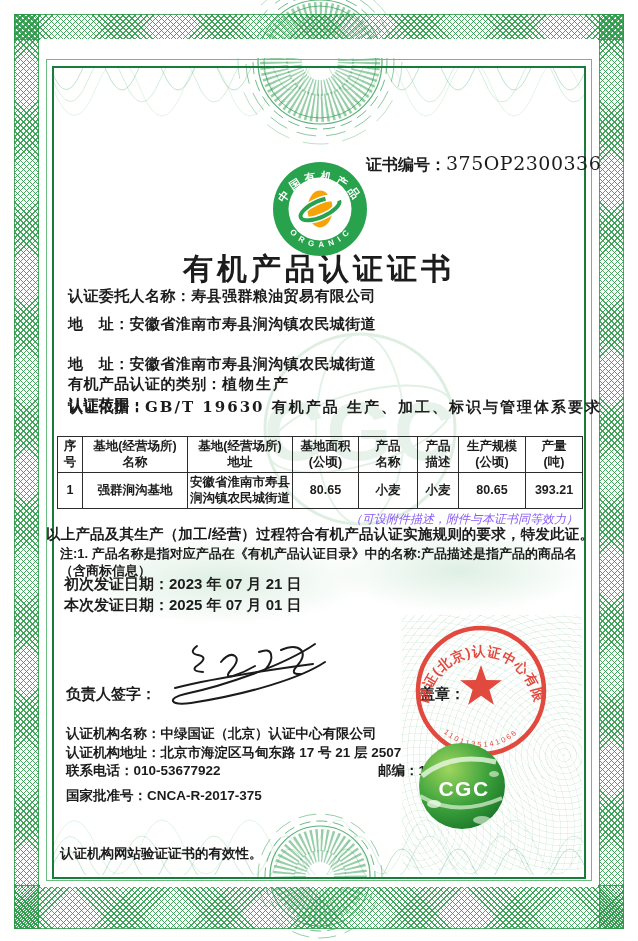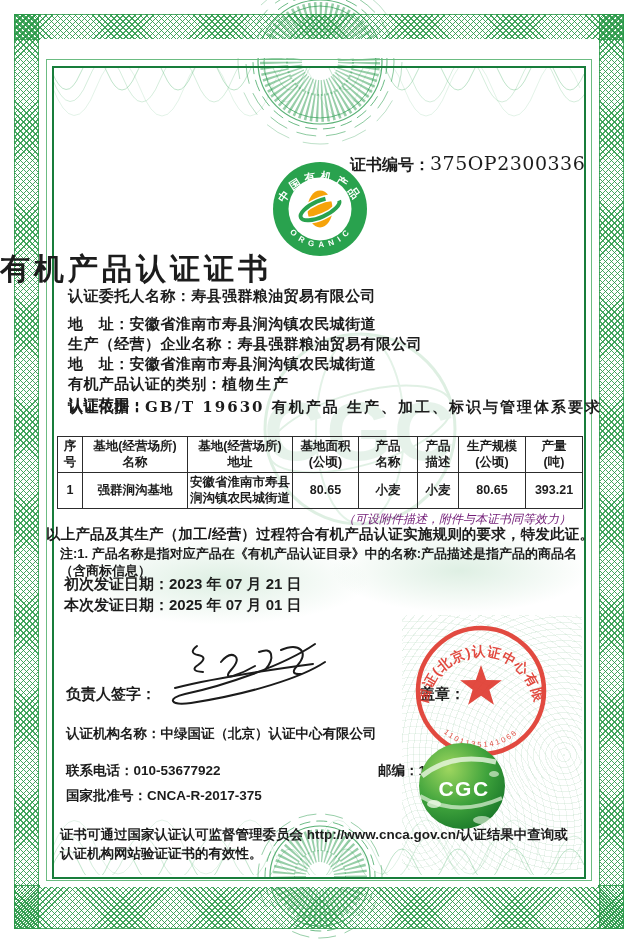--- a/index.html
+++ b/index.html
@@ -26,35 +26,35 @@
   .rosette{position:absolute;z-index:3;}
   .hill{position:absolute;z-index:1;border-radius:50%;
         background:radial-gradient(ellipse at center, rgba(128,194,148,.26), rgba(128,194,148,0) 70%);}
   .mesh{position:absolute;z-index:1;
         background:
           repeating-radial-gradient(circle at 90% 55%, rgba(90,170,110,.13) 0 1px, transparent 1px 6px),
           repeating-radial-gradient(circle at 10% 85%, rgba(90,170,110,.10) 0 1px, transparent 1px 7px);}
 
   
   .content{position:absolute;inset:0;z-index:10;}
-  .certno{position:absolute;top:152px;left:350px;font-size:16px;font-weight:bold;white-space:nowrap;text-align:right;}
+  .certno{position:absolute;top:152px;left:366px;font-size:16px;font-weight:bold;white-space:nowrap;text-align:right;}
   .certno .num{font-family:"DejaVu Serif",serif;font-size:19px;font-weight:normal;letter-spacing:.5px;}
   .org-logo{position:absolute;top:158px;left:266px;z-index:11;}
-  .title{position:absolute;top:249px;left:0;width:100%;
+  .title{position:absolute;top:249px;left:0;width:100%;text-align:center;
          font-size:30px;font-weight:bold;letter-spacing:4px;}
   .fline{position:absolute;left:68px;font-size:15px;font-weight:bold;white-space:nowrap;letter-spacing:.4px;}
   .fval.kai{font-family:"DejaVu Serif",serif;font-weight:bold;letter-spacing:2px;}
 
   table.cert{position:absolute;left:57px;top:436px;width:525px;border-collapse:collapse;
              table-layout:fixed;font-size:12.5px;text-align:center;z-index:10;}
   .cert th,.cert td{border:1.6px solid #2c2c2c;padding:0;font-weight:bold;line-height:1.25;background:transparent;}
   .cert th{height:35px;} .cert td{height:35px;}
 
-  .remark{position:absolute;top:511px;right:67px;font-family:Liberation Mono, monospace;
-          font-size:12px;font-style:italic;color:#701a75;}
+  .remark{position:absolute;top:511px;right:60px;font-family:Liberation Mono, monospace;
+          font-size:12px;font-style:italic;color:#8b5cf6;}
   .statement{position:absolute;top:525px;left:46px;font-size:14.5px;font-weight:bold;letter-spacing:.2px;}
   .note{position:absolute;left:60px;font-size:13px;font-weight:bold;}
   .dateline{position:absolute;left:64px;font-size:15px;font-weight:bold;}
   .signlabel{position:absolute;top:685px;left:66px;font-size:15px;font-weight:bold;}
   .seallabel{position:absolute;top:685px;left:420px;font-size:15px;font-weight:bold;}
   .orgline{position:absolute;left:66px;font-size:13.5px;font-weight:bold;white-space:nowrap;}
   .zip{position:absolute;left:312px;top:0;}
   .footerline{position:absolute;left:60px;font-size:13.5px;font-weight:bold;white-space:nowrap;}
 
   .signature{position:absolute;left:163px;top:636px;z-index:12;}
@@ -145,23 +145,20 @@
       <ellipse cx="54" cy="51" rx="21" ry="8" fill="none" stroke="#29a24e" stroke-width="4" pathLength="104" stroke-dasharray="88 16" transform="rotate(-24 54 51)"></ellipse>
     </svg>
 
     <div class="title">有机产品认证证书</div>
 
     <div class="fline" style="top:287px;">
       <span>认证委托人名称：</span><span class="fval">寿县强群粮油贸易有限公司</span>
     </div>
     <div class="fline" style="top:315px;">
       <span>地　址：</span><span class="fval">安徽省淮南市寿县涧沟镇农民城街道</span>
-    </div>
-    <div class="fline" style="top:335px;">
-      <span>生产（经营）企业名称：</span><span class="fval">寿县强群粮油贸易有限公司</span>
     </div>
     <div class="fline" style="top:355px;">
       <span>地　址：</span><span class="fval">安徽省淮南市寿县涧沟镇农民城街道</span>
     </div>
     <div class="fline" style="top:375px;">
       <span>有机产品认证的类别：</span><span class="fval kai">植物生产</span>
     </div>
     <div class="fline" style="top:398px;">
       <span>认证依据：</span><span class="fval kai">GB/T 19630 有机产品 生产、加工、标识与管理体系要求</span>
     </div>
@@ -244,31 +241,33 @@
     <div class="dateline" style="top:596px;">
       <span>本次发证日期：</span><span>2025 年 07 月 01 日</span>
     </div>
 
     <div class="signlabel">负责人签字：</div>
     <div class="seallabel">盖章：</div>
 
     <div class="orgline" style="top:725px;">
       <span>认证机构名称：</span><span>中绿国证（北京）认证中心有限公司</span>
     </div>
+    <div class="orgline" style="top:744px;">
+      <span>认证机构地址：</span><span>北京市海淀区马甸东路 17 号 21 层 2507</span>
+    </div>
     <div class="orgline" style="top:762px;">
       <span>联系电话：</span><span>010-53677922</span>
       <span class="zip">
         <span>邮编：</span><span>100088</span>
       </span>
     </div>
     <div class="orgline" style="top:787px;">
       <span>国家批准号：</span><span>CNCA-R-2017-375</span>
     </div>
 
-    <div class="footerline" style="top:826px;">证书可通过国家认证认可监督管理委员会 http://www.cnca.gov.cn/认证结果中查询或</div>
     <div class="footerline" style="top:845px;">认证机构网站验证证书的有效性。</div>
   </div>
 
   <svg class="signature" width="178" height="82" viewBox="0 0 178 82">
     <g fill="none" stroke="#1b1b1b" stroke-width="2" stroke-linecap="round">
       <path d="M34,10 q-9,7 1,9 q11,2 0,10 q-9,6 5,7"></path>
       <path d="M58,26 q8,-10 14,-6 q5,4 -4,14 q-7,8 2,6 q12,-4 22,-10"></path>
       <path d="M96,16 q10,-4 12,2 q2,7 -6,16"></path>
       <path d="M118,14 q14,-6 20,0 q5,6 -4,16 q-8,9 4,8"></path>
       <path d="M152,8 C120,30 60,50 22,58 C4,62 6,70 28,67 C86,58 138,42 162,26"></path>

